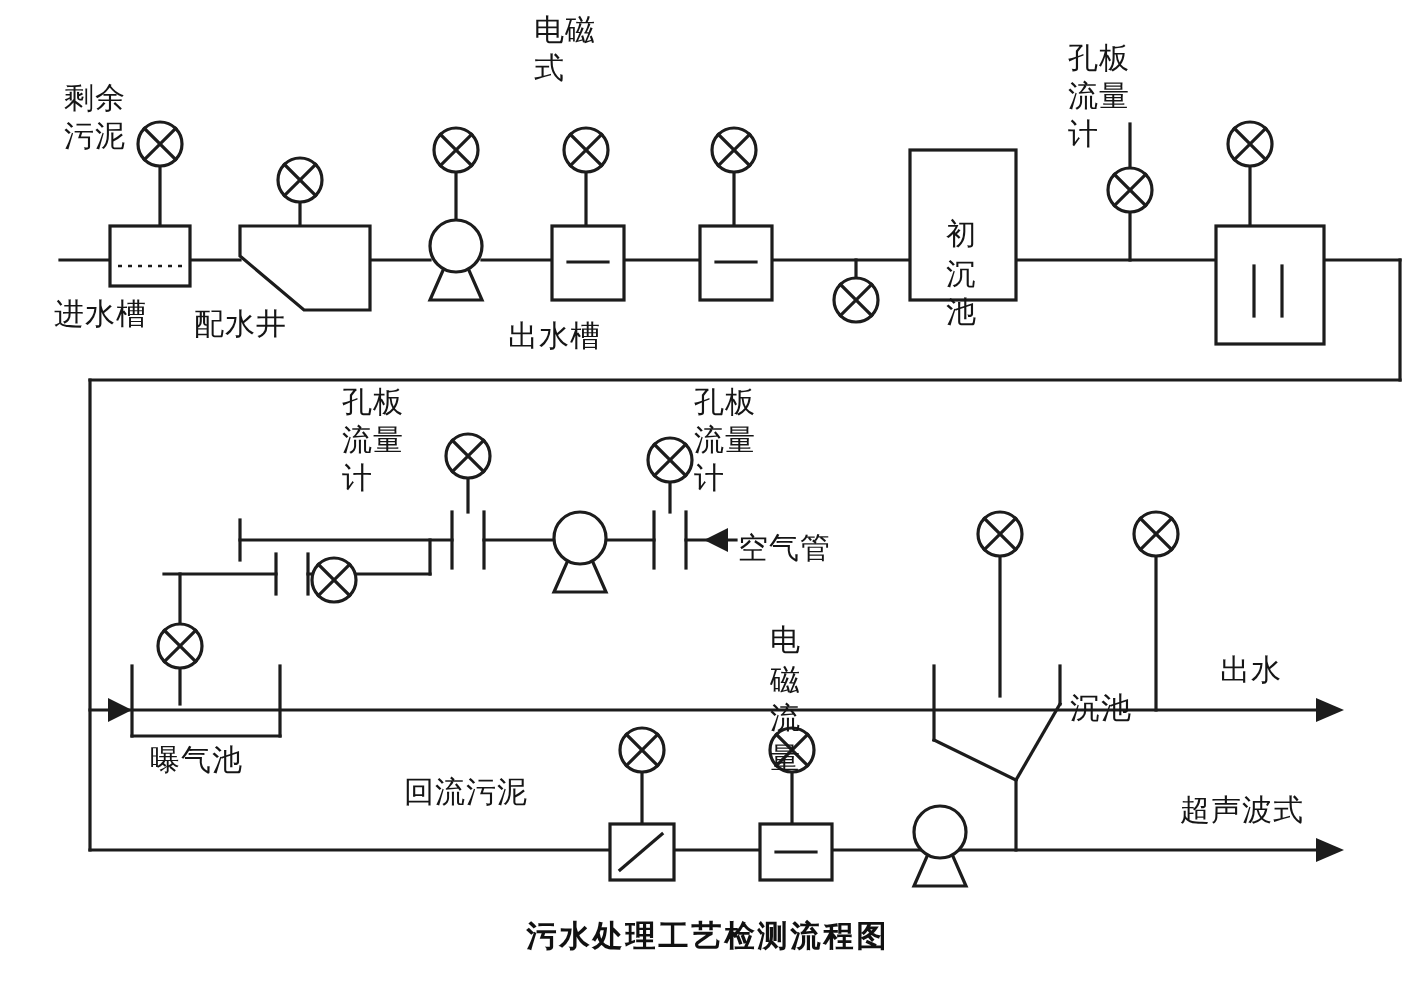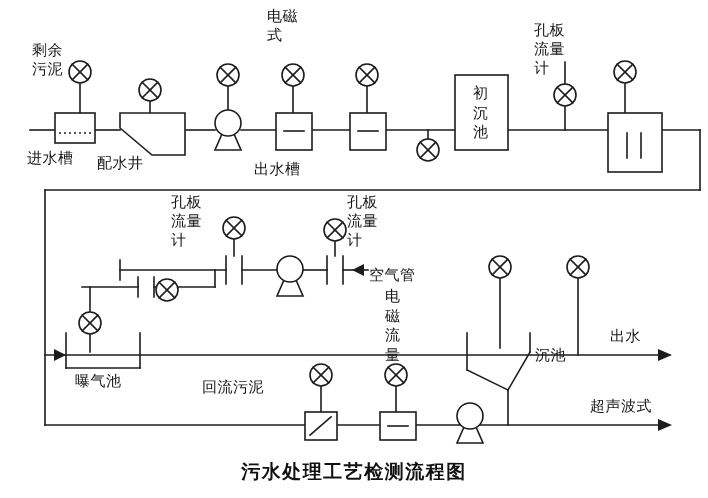--- a/index.html
+++ b/index.html
@@ -9,24 +9,24 @@
   }
   .cv{position:absolute;left:0;top:0;}
   .s{stroke:#1c1c1c;stroke-width:1.6;fill:none;stroke-linecap:square;}
   .w{fill:#ffffff;}
   .f{fill:#1c1c1c;stroke:none;}
   .dash{stroke:#1c1c1c;stroke-width:1.3;stroke-dasharray:2 3;fill:none;}
   .lbl{
     position:absolute;font-size:15px;line-height:1.25;color:#151515;
     word-break:break-all;letter-spacing:0.5px;
   }
-  .lbl.col{line-height:1.3;}
+  .lbl.col{line-height:1.3;margin-top:25px;}
   .caption{
     position:absolute;left:0;right:0;top:459px;text-align:center;
-    font-size:19px;font-weight:600;letter-spacing:1.5px;color:#111;
+    font-size:15px;font-weight:600;letter-spacing:1.5px;color:#111;
   }
 </style>
 </head>
 <body>
 
 <div class="stage">
 
   <svg class="cv" width="708" height="498" viewBox="0 0 708 498">
     <defs>
       <g id="valve">
@@ -163,20 +163,20 @@
   <div class="lbl" style="left:27px;top:149px">进水槽</div>
   <div class="lbl" style="left:97px;top:154px">配水井</div>
   <div class="lbl" style="left:267px;top:7px;width:34px">电磁式</div>
   <div class="lbl" style="left:254px;top:160px">出水槽</div>
   <div class="lbl col" style="left:473px;top:83px;width:17px">初沉池</div>
   <div class="lbl" style="left:534px;top:21px;width:34px">孔板流量计</div>
   <div class="lbl" style="left:171px;top:193px;width:34px">孔板流量计</div>
   <div class="lbl" style="left:347px;top:193px;width:34px">孔板流量计</div>
   <div class="lbl" style="left:369px;top:266px">空气管</div>
   <div class="lbl" style="left:75px;top:372px">曝气池</div>
-  <div class="lbl" style="left:202px;top:378px">回流污泥</div>
+  <div class="lbl" style="left:202px;top:388px">回流污泥</div>
   <div class="lbl col" style="left:385px;top:286px;width:17px">电磁流量</div>
   <div class="lbl" style="left:535px;top:346px">沉池</div>
   <div class="lbl" style="left:610px;top:327px">出水</div>
   <div class="lbl" style="left:590px;top:397px">超声波式</div>
 
   <div class="caption">污水处理工艺检测流程图</div>
 </div>
 
 </body></html>

